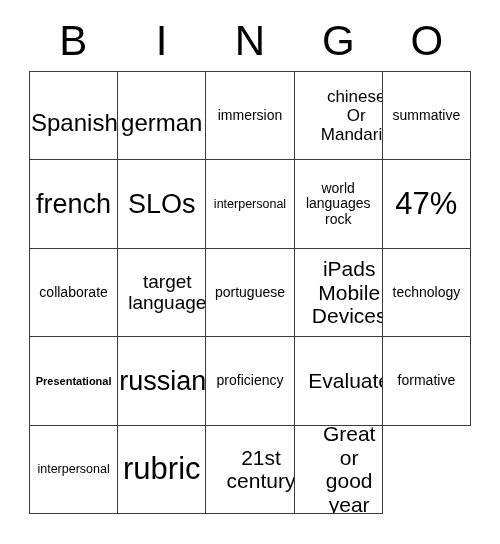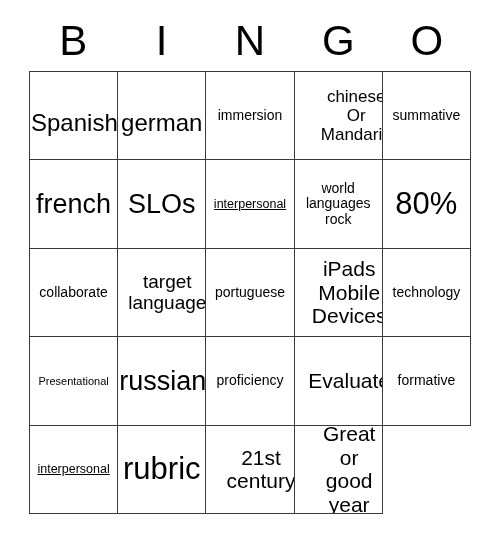--- a/index.html
+++ b/index.html
@@ -67,22 +67,22 @@
     background: #ffffff;
   }
   .cell-text {
     display: block;
     width: 100%;
     line-height: 1.12;
     white-space: pre-line;
     color: #000000;
   }
   
-  .fs-xs  { font-size: 11px; }
-  .fs-s   { font-size: 12.5px; text-decoration: underline; }
+  .fs-xs  { font-size: 11px; font-weight: bold; }
+  .fs-s   { font-size: 12.5px; }
   .fs-sm  { font-size: 14px; }
   .fs-m   { font-size: 17px; padding-left: 36px; }
   .fs-ml  { font-size: 19px; margin-left: 11px; }
   .fs-l   { font-size: 21px; padding-left: 22px; }
   .fs-xl  { font-size: 24px; margin-top: 16px; }
   .fs-xxl { font-size: 27px; }
   .fs-huge{ font-size: 31px; }
 </style>
 </head>
 <body>
@@ -124,21 +124,21 @@
       </div>
     <div class="cell">
         <span class="cell-text fs-s">interpersonal</span>
       </div>
     <div class="cell">
         <span class="cell-text fs-sm">world
 languages
 rock</span>
       </div>
     <div class="cell">
-        <span class="cell-text fs-huge">80%</span>
+        <span class="cell-text fs-huge">47%</span>
       </div>
 
     <div class="cell">
         <span class="cell-text fs-sm">collaborate</span>
       </div>
     <div class="cell">
         <span class="cell-text fs-ml">target
 language</span>
       </div>
     <div class="cell">

